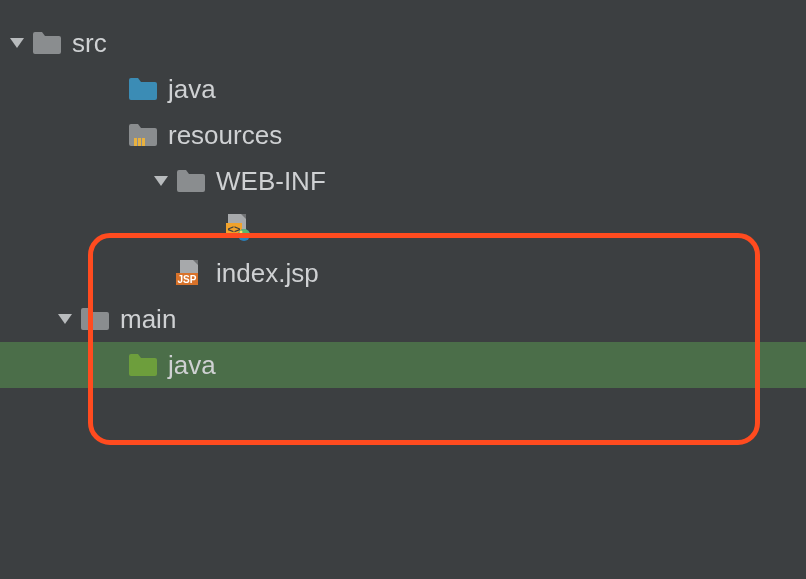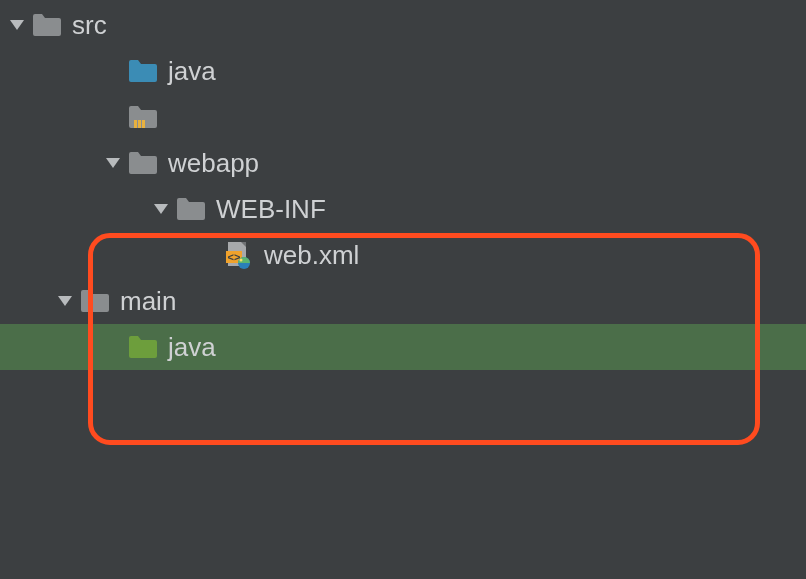--- a/index.html
+++ b/index.html
@@ -6,21 +6,21 @@
   body {
     background: #3c3f41;
     font-family: -apple-system, "Helvetica Neue", Arial, sans-serif;
     font-size: 26px;
     color: #cfd1d3;
     width: 806px;
     height: 579px;
     overflow: hidden;
     position: relative;
   }
-  .tree { padding-top: 2px; }
+  .tree { padding-top: 20px; }
   .row {
     display: flex;
     align-items: center;
     height: 46px;
     padding-left: 6px;
   }
   .row.sel {
     background: #4b6e49;
   }
   .indent { display:inline-block; height:1px; }
@@ -129,36 +129,23 @@
   </div>
 
   <div class="row">
     <span class="indent" style="width:96px"></span>
     <span class="spacer-chev"></span>
     <span class="ico">
         <svg width="30" height="26">
           <use href="#resources-folder"></use>
         </svg>
       </span>
-  </div>
-
-  <div class="row">
-    <span class="indent" style="width:96px"></span>
-    <span class="chev">
-        <svg width="18" height="18">
-          <use href="#chevron-down"></use>
-        </svg>
-      </span>
-    <span class="ico">
-        <svg width="30" height="26">
-          <use href="#folder-shape" class="folder-grey"></use>
-        </svg>
-      </span>
-    <span class="label">webapp</span>
-  </div>
+    <span class="label">resources</span>
+  </div>
+
 
   <div class="row">
     <span class="indent" style="width:144px"></span>
     <span class="chev">
         <svg width="18" height="18">
           <use href="#chevron-down"></use>
         </svg>
       </span>
     <span class="ico">
         <svg width="30" height="26">
@@ -169,23 +156,32 @@
   </div>
 
   <div class="row">
     <span class="indent" style="width:192px"></span>
     <span class="spacer-chev"></span>
     <span class="ico">
         <svg width="30" height="28">
           <use href="#xml-file"></use>
         </svg>
       </span>
-    <span class="label">web.xml</span>
-  </div>
-
+  </div>
+
+  <div class="row">
+    <span class="indent" style="width:144px"></span>
+    <span class="spacer-chev"></span>
+    <span class="ico">
+        <svg width="30" height="28">
+          <use href="#jsp-file"></use>
+        </svg>
+      </span>
+    <span class="label">index.jsp</span>
+  </div>
 
   <div class="row">
     <span class="indent" style="width:48px"></span>
     <span class="chev">
         <svg width="18" height="18">
           <use href="#chevron-down"></use>
         </svg>
       </span>
     <span class="ico">
         <svg width="30" height="26">

